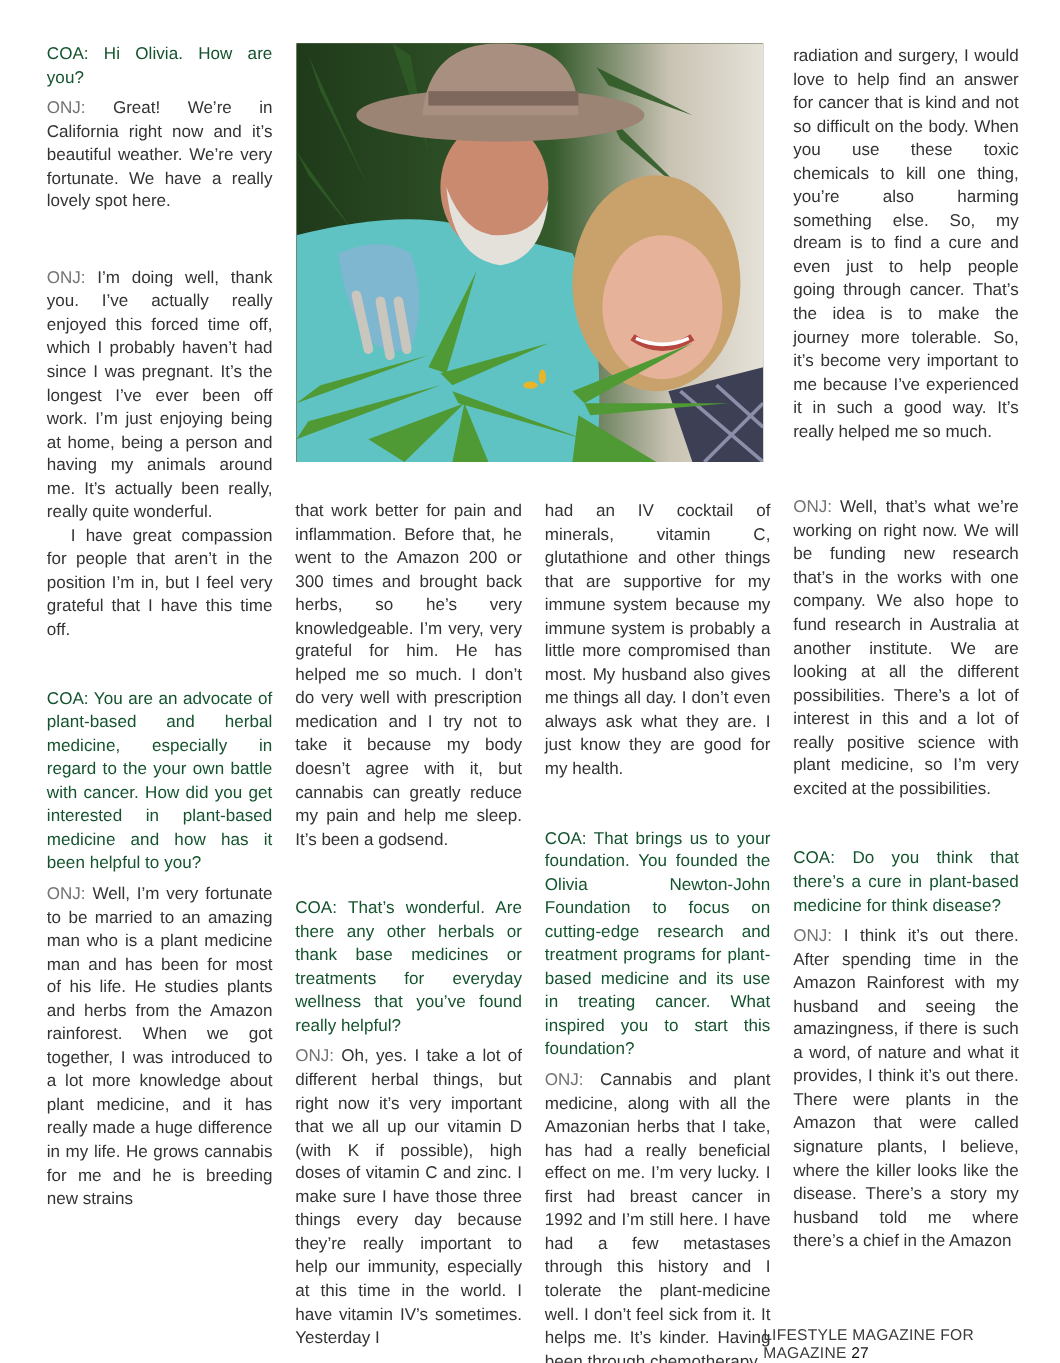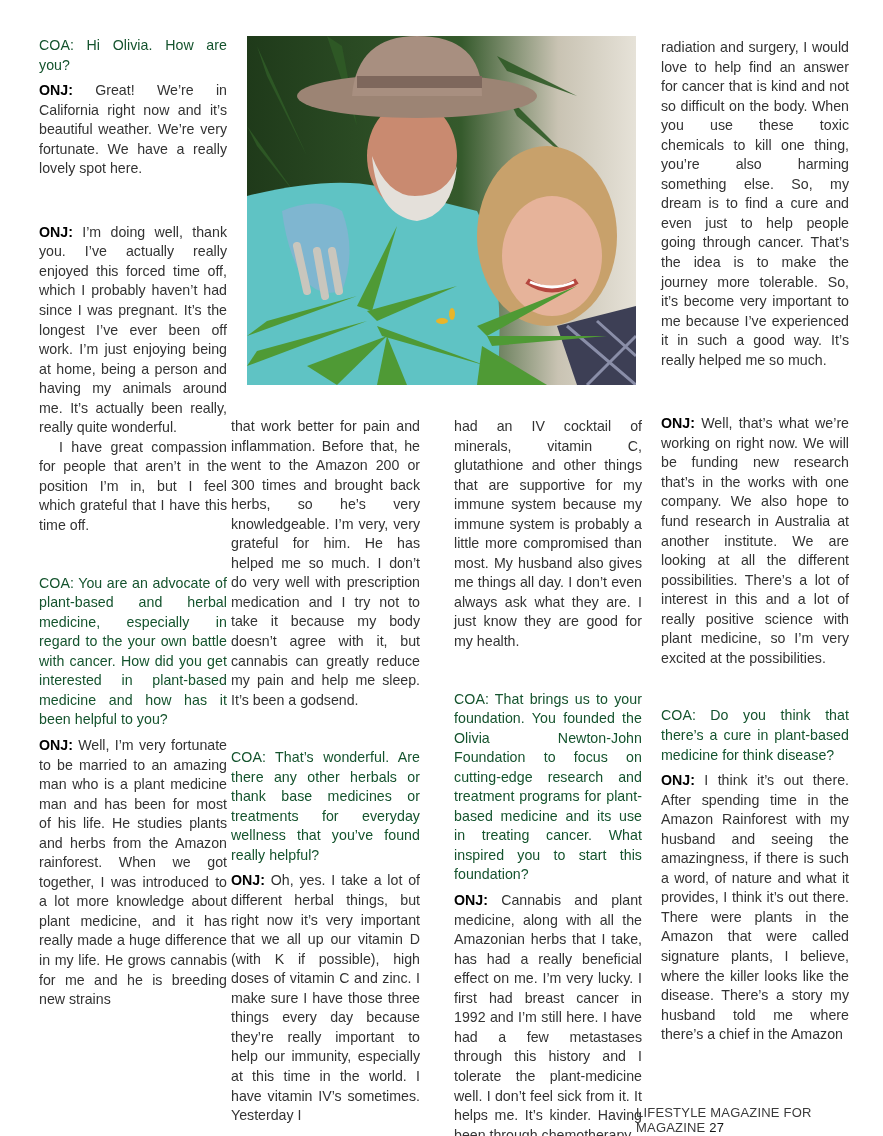--- a/index.html
+++ b/index.html
@@ -2,43 +2,43 @@
 <html><head>
 <meta charset="utf-8">
 <style>
   html, body { margin:0; padding:0; background:#ffffff; }
   body { width:883px; height:1136px; position:relative; overflow:hidden;
          font-family:"Liberation Sans", sans-serif; color:#2a2a2a; }
   .col { position:absolute; font-size:14.2px; line-height:19.55px; text-align:justify; hyphens:none; }
   .col p { margin:0; }
   .q { font-weight:normal; color:#14532d; letter-spacing:0.05px; }
   .a { color:#333; font-weight:normal; }
-  .spk { color:#000000; font-weight:bold; }
+  .spk { color:#737373; font-weight:normal; }
   .indent { text-indent:20px; }
   .gap-s { height:6px; }
   .gap-l { height:38px; }
   #c1 { left:39px; top:36px; width:188px; }
-  #c2 { left:231px; top:417px; width:189px; }
+  #c2 { left:246px; top:417px; width:189px; }
   #c3 { left:454px; top:417px; width:188px; }
   #c4 { left:661px; top:38px; width:188px; }
   #photo { position:absolute; left:247px; top:36px; width:389px; height:349px; overflow:hidden; background:#2e4a22; }
   #footer { position:absolute; left:636px; top:1105px; font-size:13px; letter-spacing:0.2px; color:#3a3a3a; }
   #footer b { color:#111; font-weight:normal; }
 </style>
 </head>
 <body>
 
 <div id="c1" class="col">
   <p class="q">COA: Hi Olivia. How are you?</p>
   <div class="gap-s"></div>
   <p class="a"><span class="spk">ONJ:</span><span> Great! We’re in California right now and it’s beautiful weather. We’re very fortunate. We have a really lovely spot here.</span></p>
   <div class="gap-l"></div>
   <div class="gap-s"></div>
   <p class="a"><span class="spk">ONJ:</span><span> I’m doing well, thank you. I’ve actually really enjoyed this forced time off, which I probably haven’t had since I was pregnant. It’s the longest I’ve ever been off work. I’m just enjoying being at home, being a person and having my animals around me. It’s actually been really, really quite wonderful.</span></p>
-  <p class="a indent">I have great compassion for people that aren’t in the position I’m in, but I feel which grateful that I have this time off.</p>
+  <p class="a indent">I have great compassion for people that aren’t in the position I’m in, but I feel very grateful that I have this time off.</p>
   <div class="gap-l"></div>
   <p class="q">COA: You are an advocate of plant-based and herbal medicine, especially in regard to the your own battle with cancer. How did you get interested in plant-based medicine and how has it been helpful to you?</p>
   <div class="gap-s"></div>
   <p class="a"><span class="spk">ONJ:</span><span> Well, I’m very fortunate to be married to an amazing man who is a plant medicine man and has been for most of his life. He studies plants and herbs from the Amazon rainforest. When we got together, I was introduced to a lot more knowledge about plant medicine, and it has really made a huge difference in my life. He grows cannabis for me and he is breeding new strains</span></p>
 </div>
 
 <div id="photo">
   <svg width="389" height="349" viewBox="0 0 389 349">
     <defs>
       <linearGradient id="bg" x1="0" y1="0" x2="1" y2="0">

